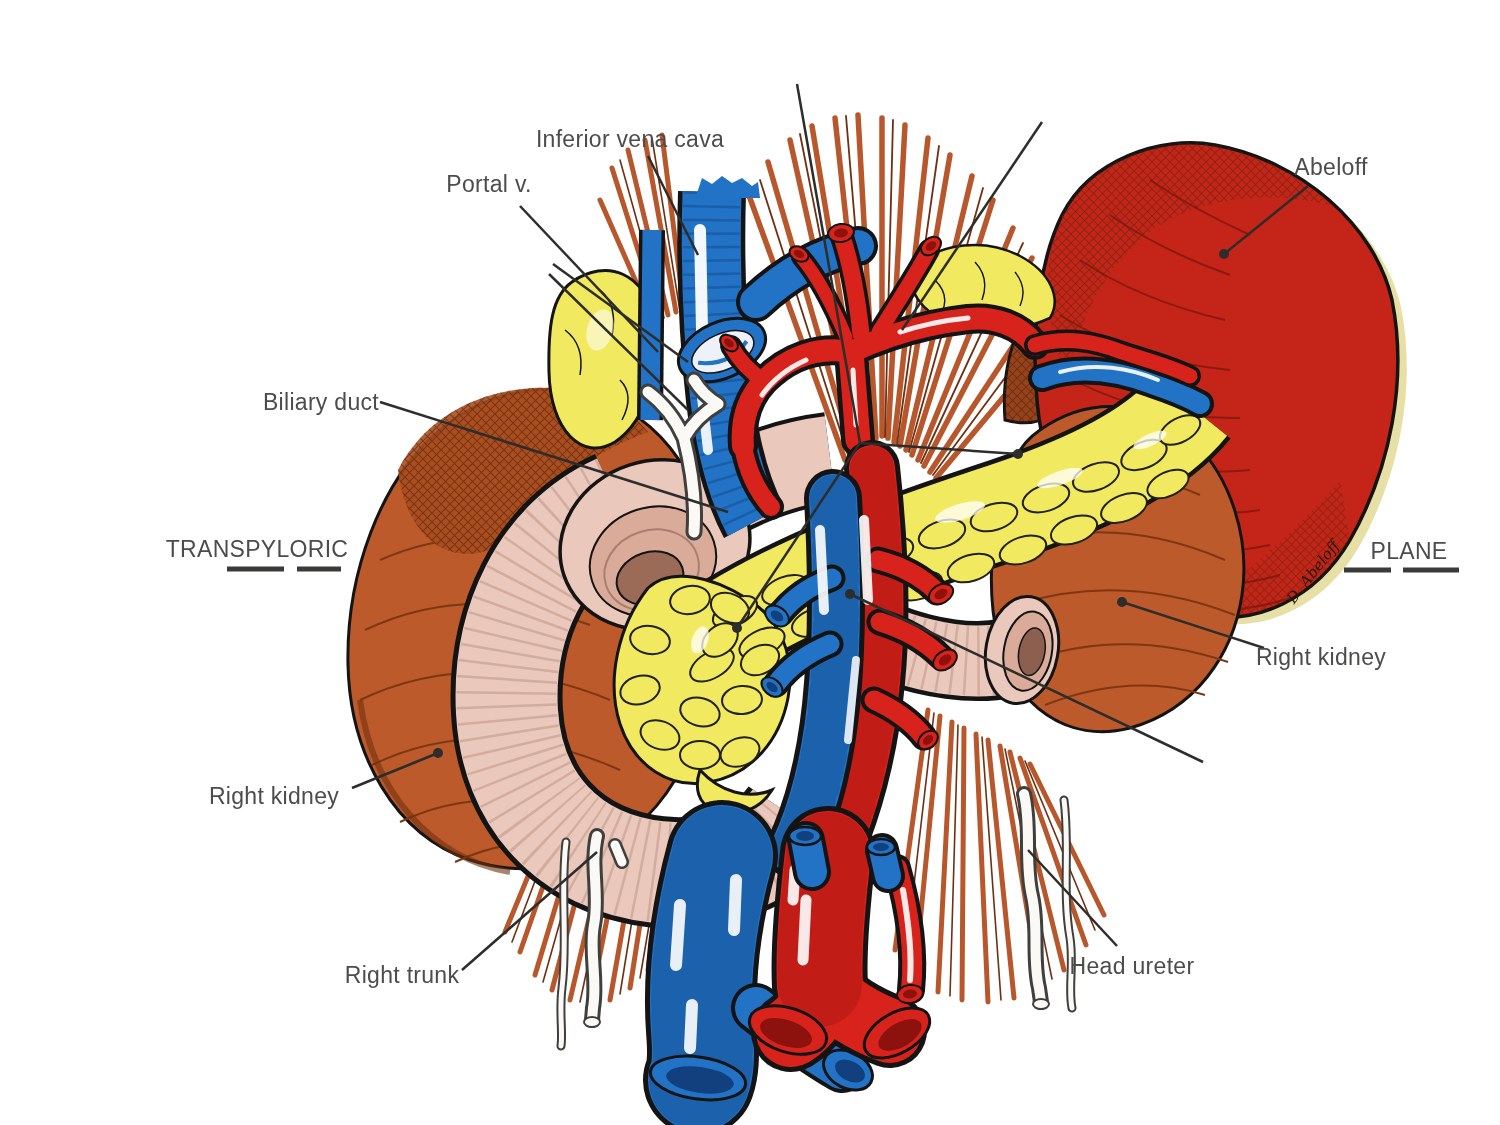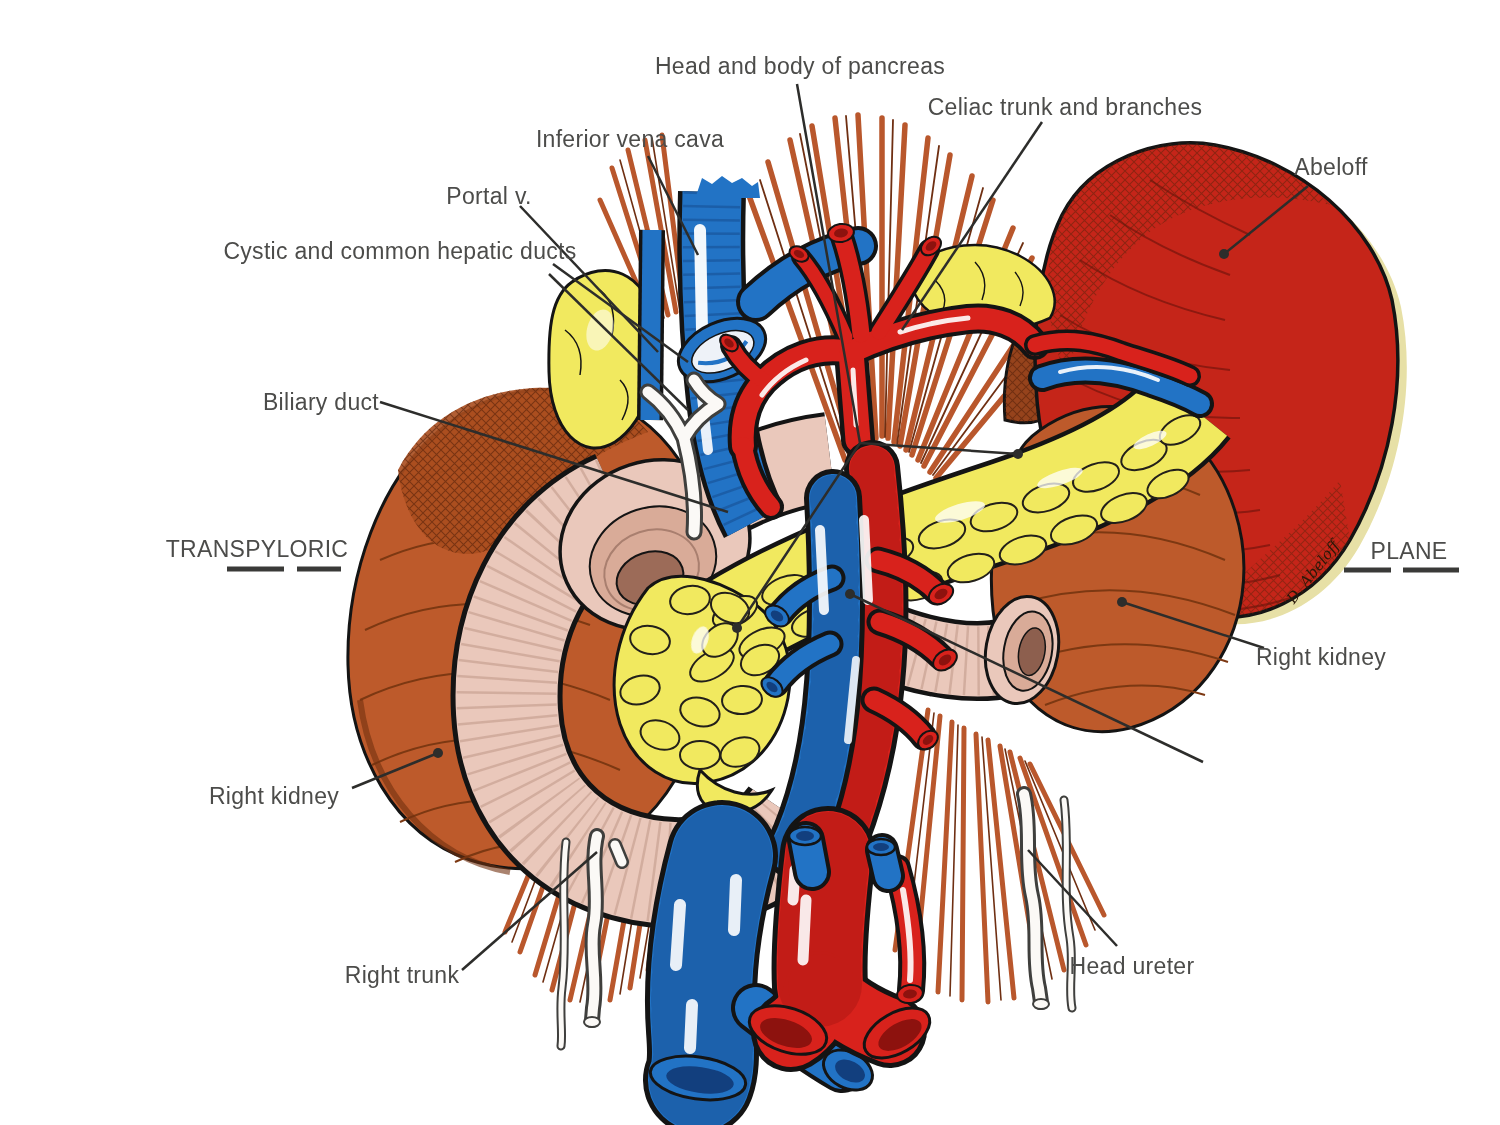--- a/index.html
+++ b/index.html
@@ -311,25 +311,22 @@
     <circle cx="737" cy="628" r="5"></circle>
           <circle cx="1018" cy="454" r="5"></circle>
           <circle cx="1224" cy="254" r="5"></circle>
           <circle cx="1122" cy="602" r="5"></circle>
           <circle cx="850" cy="594" r="5"></circle>
           <circle cx="438" cy="753" r="5"></circle>
   </g>
 </g>
 </svg>
 
-<div class="lbl" style="left:800px;top:66px">Head and body of pancreas</div>
-<div class="lbl" style="left:1065px;top:107px">Celiac trunk and branches</div>
 <div class="lbl" style="left:630px;top:139px">Inferior vena cava</div>
-<div class="lbl" style="left:489px;top:196px">Portal v.</div>
-<div class="lbl" style="left:400px;top:251px">Cystic and common hepatic ducts</div>
+<div class="lbl" style="left:489px;top:184px">Portal v.</div>
 <div class="lbl" style="left:1331px;top:167px">Abeloff</div>
 <div class="lbl" style="left:321px;top:402px">Biliary duct</div>
 <div class="lbl" style="left:257px;top:549px">TRANSPYLORIC</div>
 <div class="lbl" style="left:1409px;top:551px">PLANE</div>
 <div class="lbl" style="left:1321px;top:657px">Right kidney</div>
 <div class="lbl" style="left:274px;top:796px">Right kidney</div>
 <div class="lbl" style="left:402px;top:975px">Right trunk</div>
 <div class="lbl" style="left:1132px;top:966px">Head ureter</div>
 <div class="sig" style="left:1313px;top:572px">D. Abeloff</div>
 </div>

